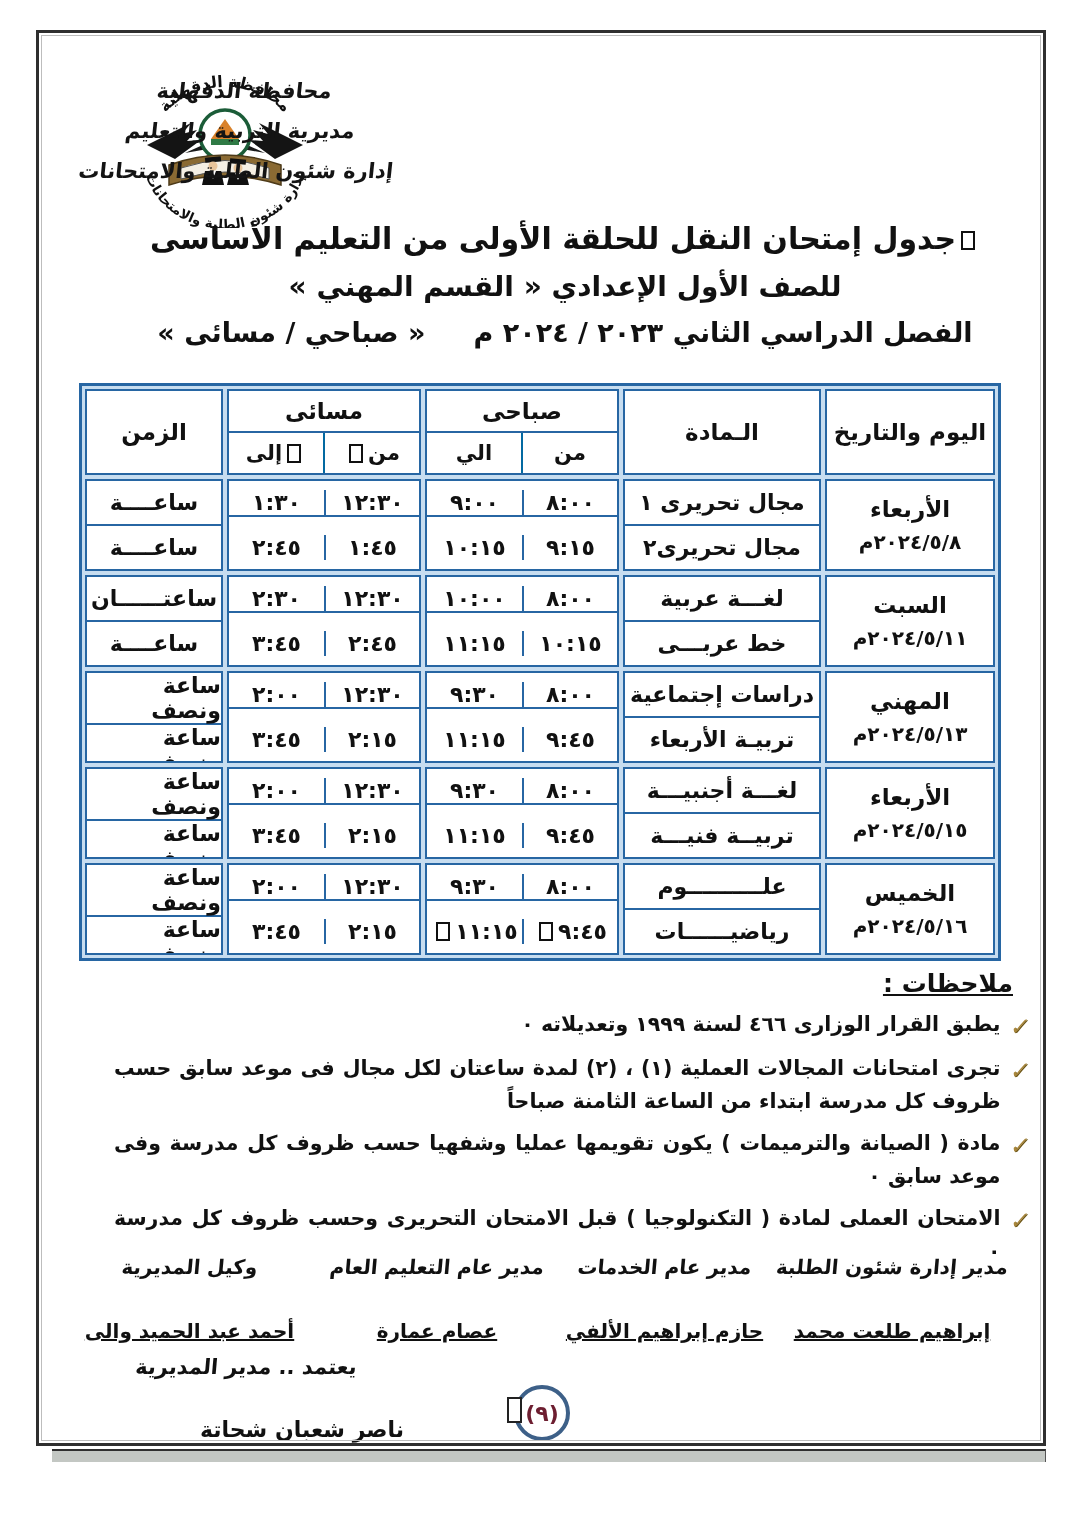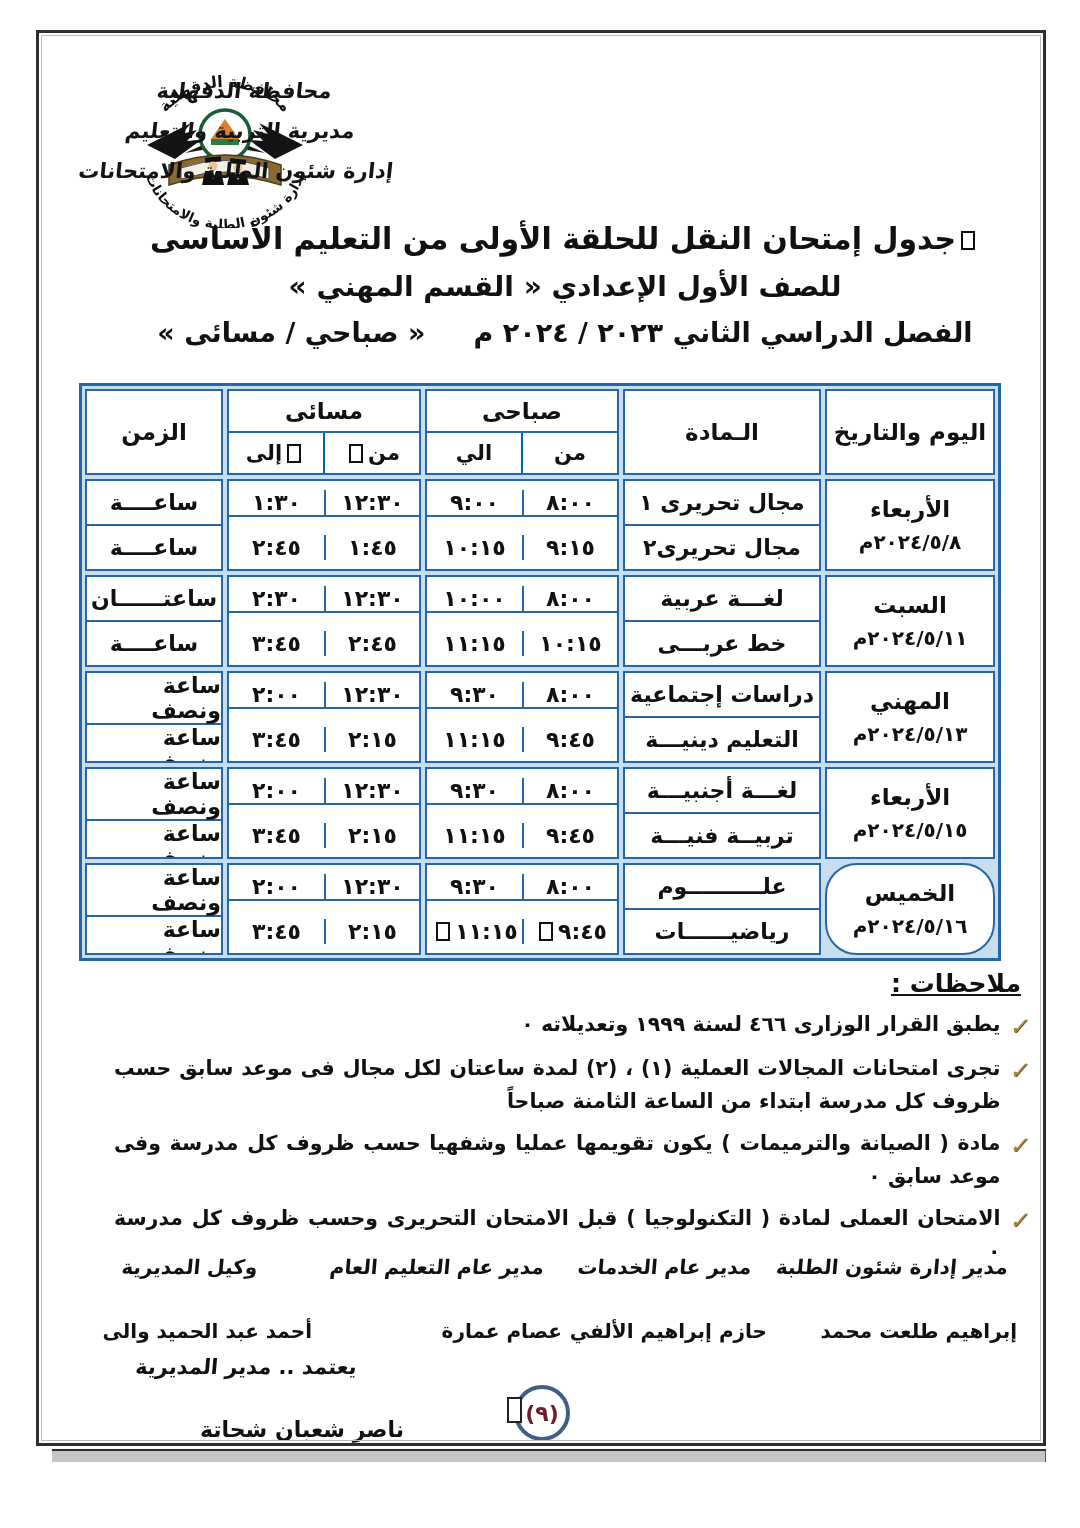--- a/index.html
+++ b/index.html
@@ -60,33 +60,33 @@
   .daybox { flex-direction:column; gap:8px; }
   .dayname { font-size:23px; }
   .daydate { font-size:20px; }
   .subj { font-size:22px; }
   .timev { font-size:22px; letter-spacing:1px; }
   .hdr-label { font-size:23px; }
 
   
   .notes { position:absolute; top:936px; right:14px; width:975px; }
   .notes-heading { font-size:25px; font-weight:bold; text-decoration:underline;
-                   margin-right:8px; margin-bottom:10px; }
+                   margin-right:16px; margin-bottom:10px; }
   .note-item { display:flex; gap:10px; font-size:20.5px; font-weight:bold;
                line-height:33px; margin-bottom:9px; align-items:flex-start; }
   .note-check { color:#a8863c; font-size:22px; transform:skewX(-18deg) rotate(-8deg);
                 flex:0 0 auto; margin-top:2px; text-shadow:1px 1px 0 #6b5415; }
   .note-text { flex:1; text-align:justify; padding-left:60px; }
 
   
   .sig-grid { position:absolute; top:1222px; right:26px; left:30px;
               display:grid; grid-template-columns:250px 205px 250px 245px;
               justify-content:space-between; row-gap:40px; }
   .sig-title { font-size:20px; font-weight:bold; text-align:center; transform:skewX(-5deg); }
-  .sig-name  { font-size:20px; font-weight:bold; text-align:right; }
+  .sig-name  { font-size:20px; font-weight:bold; text-align:center;text-decoration:underline; }
 
   .approve-line { position:absolute; top:1322px; left:82px; width:250px; text-align:center;
                   font-size:21px; font-weight:bold; transform:skewX(-5deg); }
   .approver     { position:absolute; top:1384px; left:138px; width:250px; text-align:center;
                   font-size:22px; font-weight:bold; }
   .page-badge { position:absolute; top:1352px; left:475px; width:56px; height:56px;
                 border:4px solid #3d6088; border-radius:50%;
                 display:flex; align-items:center; justify-content:center;
                 font-size:22px; font-weight:bold; color:#6d1e30; background:#fff; }
   .page-badge .num { color:#6d1e30; }
@@ -271,21 +271,21 @@
       <div class="box col">
         <div class="half">ساعتــــــان</div>
         <div class="half">ساعــــة</div>
       </div>
       <div class="box daybox col" style="flex-direction: column; align-items: center; justify-content: center;">
         <div class="dayname">المهني</div>
         <div class="daydate">٢٠٢٤/٥/١٣م</div>
       </div>
       <div class="box col">
         <div class="half subj">دراسات إجتماعية</div>
-        <div class="half subj">التعليم دينيـــة</div>
+        <div class="half subj">تربيـة الأربعاء</div>
       </div>
       <div class="box quad">
         <div class="qc timev top rcol">
           <span>٨:٠٠</span>
         </div>
         <div class="qc timev top">
           <span>٩:٣٠</span>
         </div>
         <div class="qc timev rcol">
           <span>٩:٤٥</span>
@@ -345,21 +345,21 @@
           <span>٢:١٥</span>
         </div>
         <div class="qc timev">
           <span>٣:٤٥</span>
         </div>
       </div>
       <div class="box col">
         <div class="half">ساعة ونصف</div>
         <div class="half">ساعة ونصف</div>
       </div>
-      <div class="box daybox col" style="flex-direction: column; align-items: center; justify-content: center; border-radius: 32px;">
+      <div class="box daybox col" style="flex-direction: column; align-items: center; justify-content: center;">
         <div class="dayname">الخميس</div>
         <div class="daydate">٢٠٢٤/٥/١٦م</div>
       </div>
       <div class="box col">
         <div class="half subj">علــــــــــوم</div>
         <div class="half subj">رياضيــــــات</div>
       </div>
       <div class="box quad">
         <div class="qc timev top rcol">
           <span>٨:٠٠</span>

